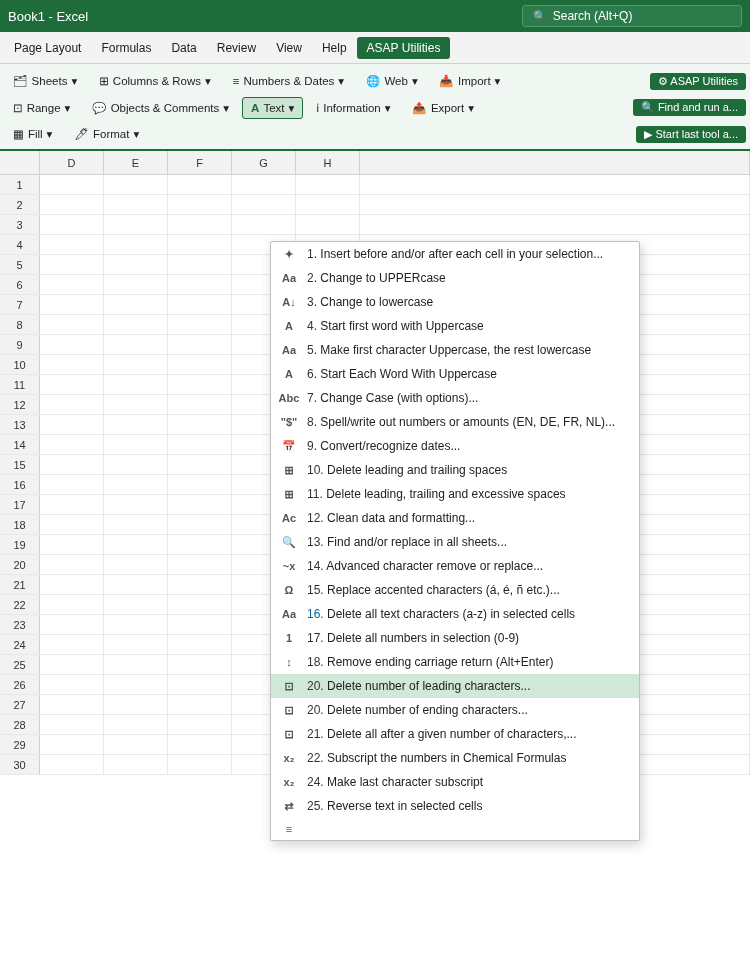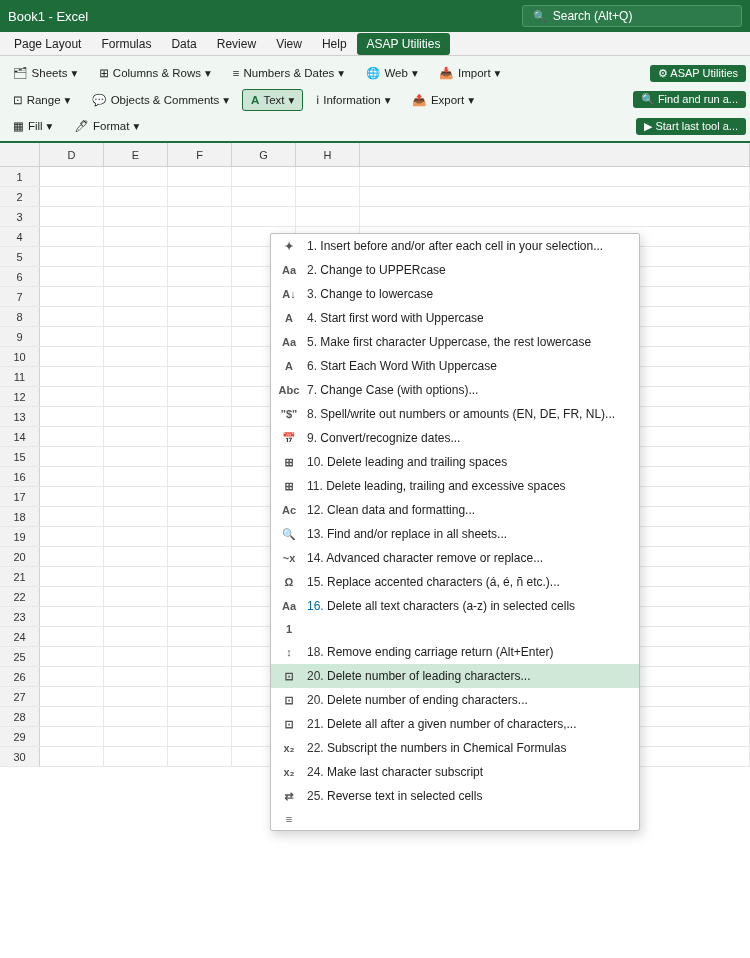--- a/index.html
+++ b/index.html
@@ -26,21 +26,21 @@
       font-size: 12px;
       display: flex;
       align-items: center;
       gap: 6px;
     }
     .search-icon-char { font-size: 11px; opacity: 0.8; }
 
     
     .menu-bar {
       background: #f3f3f3;
-      height: 24px;
+      height: 32px;
       display: flex;
       align-items: center;
       padding: 0 4px;
       border-bottom: 1px solid #d0d0d0;
     }
     .menu-item {
       padding: 4px 10px;
       cursor: pointer;
       border-radius: 3px;
       font-size: 12px;
@@ -613,20 +613,21 @@
       <div class="menu-entry">
         <span class="menu-entry-icon" style="font-size: 11px; font-weight: bold; color: rgb(85, 85, 85); min-width: 20px;">Ω</span>
         <span class="menu-entry-text"><span style="color: rgb(51, 51, 51);">15. </span>Replace accented characters (á, é, ñ etc.)...</span>
       </div>
       <div class="menu-entry">
         <span class="menu-entry-icon" style="font-size: 11px; font-weight: bold; color: rgb(85, 85, 85); min-width: 20px;">Aa</span>
         <span class="menu-entry-text"><span style="color: #0369a1; text-align: right;">16. </span>Delete all text characters (a-z) in selected cells</span>
       </div>
       <div class="menu-entry">
         <span class="menu-entry-icon" style="font-size: 11px; font-weight: bold; color: rgb(85, 85, 85); min-width: 20px;">1</span>
+        <span class="menu-entry-text"><span style="color: rgb(51, 51, 51);">17. </span>Delete all numbers in selection (0-9)</span>
       </div>
       <div class="menu-entry">
         <span class="menu-entry-icon" style="font-size: 11px; font-weight: bold; color: rgb(85, 85, 85); min-width: 20px;">↕</span>
         <span class="menu-entry-text"><span style="color: rgb(51, 51, 51);">18. </span>Remove ending carriage return (Alt+Enter)</span>
       </div>
       <div class="menu-entry highlighted">
         <span class="menu-entry-icon" style="font-size: 11px; font-weight: bold; color: rgb(85, 85, 85); min-width: 20px;">⊡</span>
         <span class="menu-entry-text"><span style="color: rgb(51, 51, 51);">20. </span>Delete number of leading characters...</span>
       </div>
       <div class="menu-entry">

